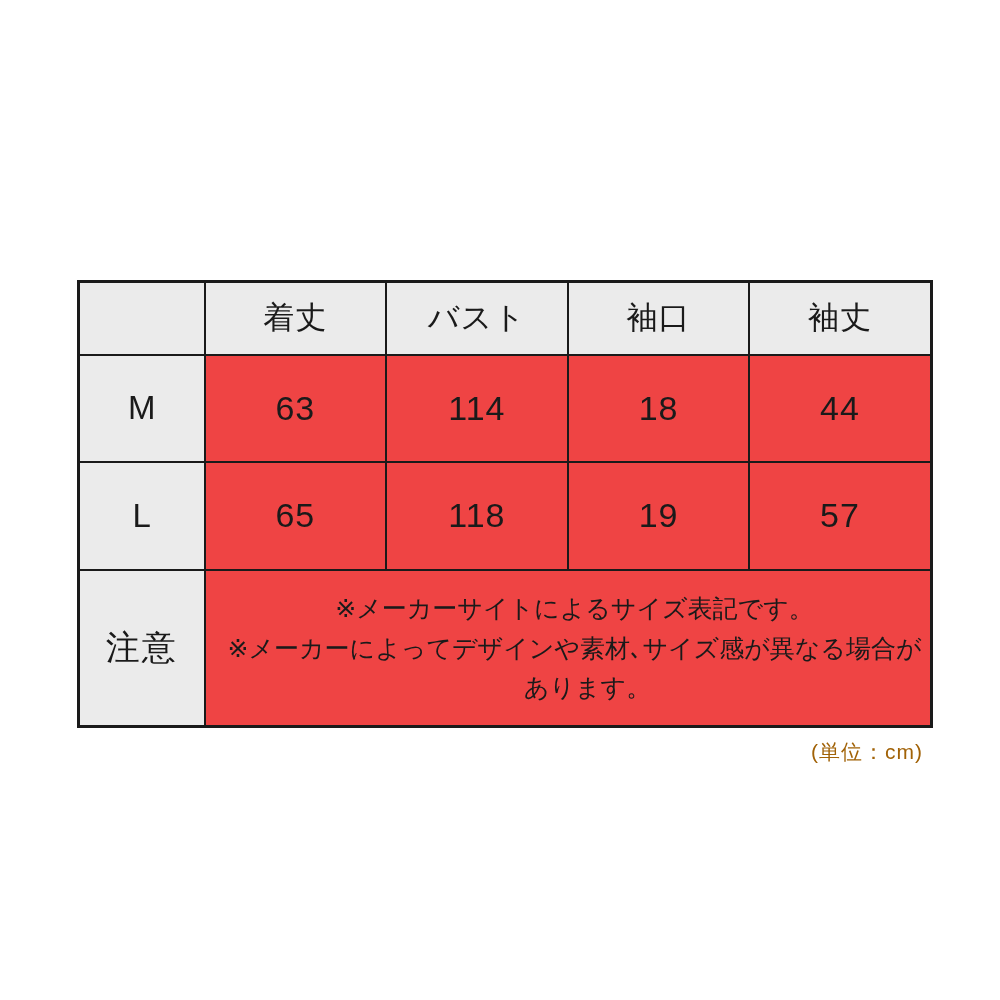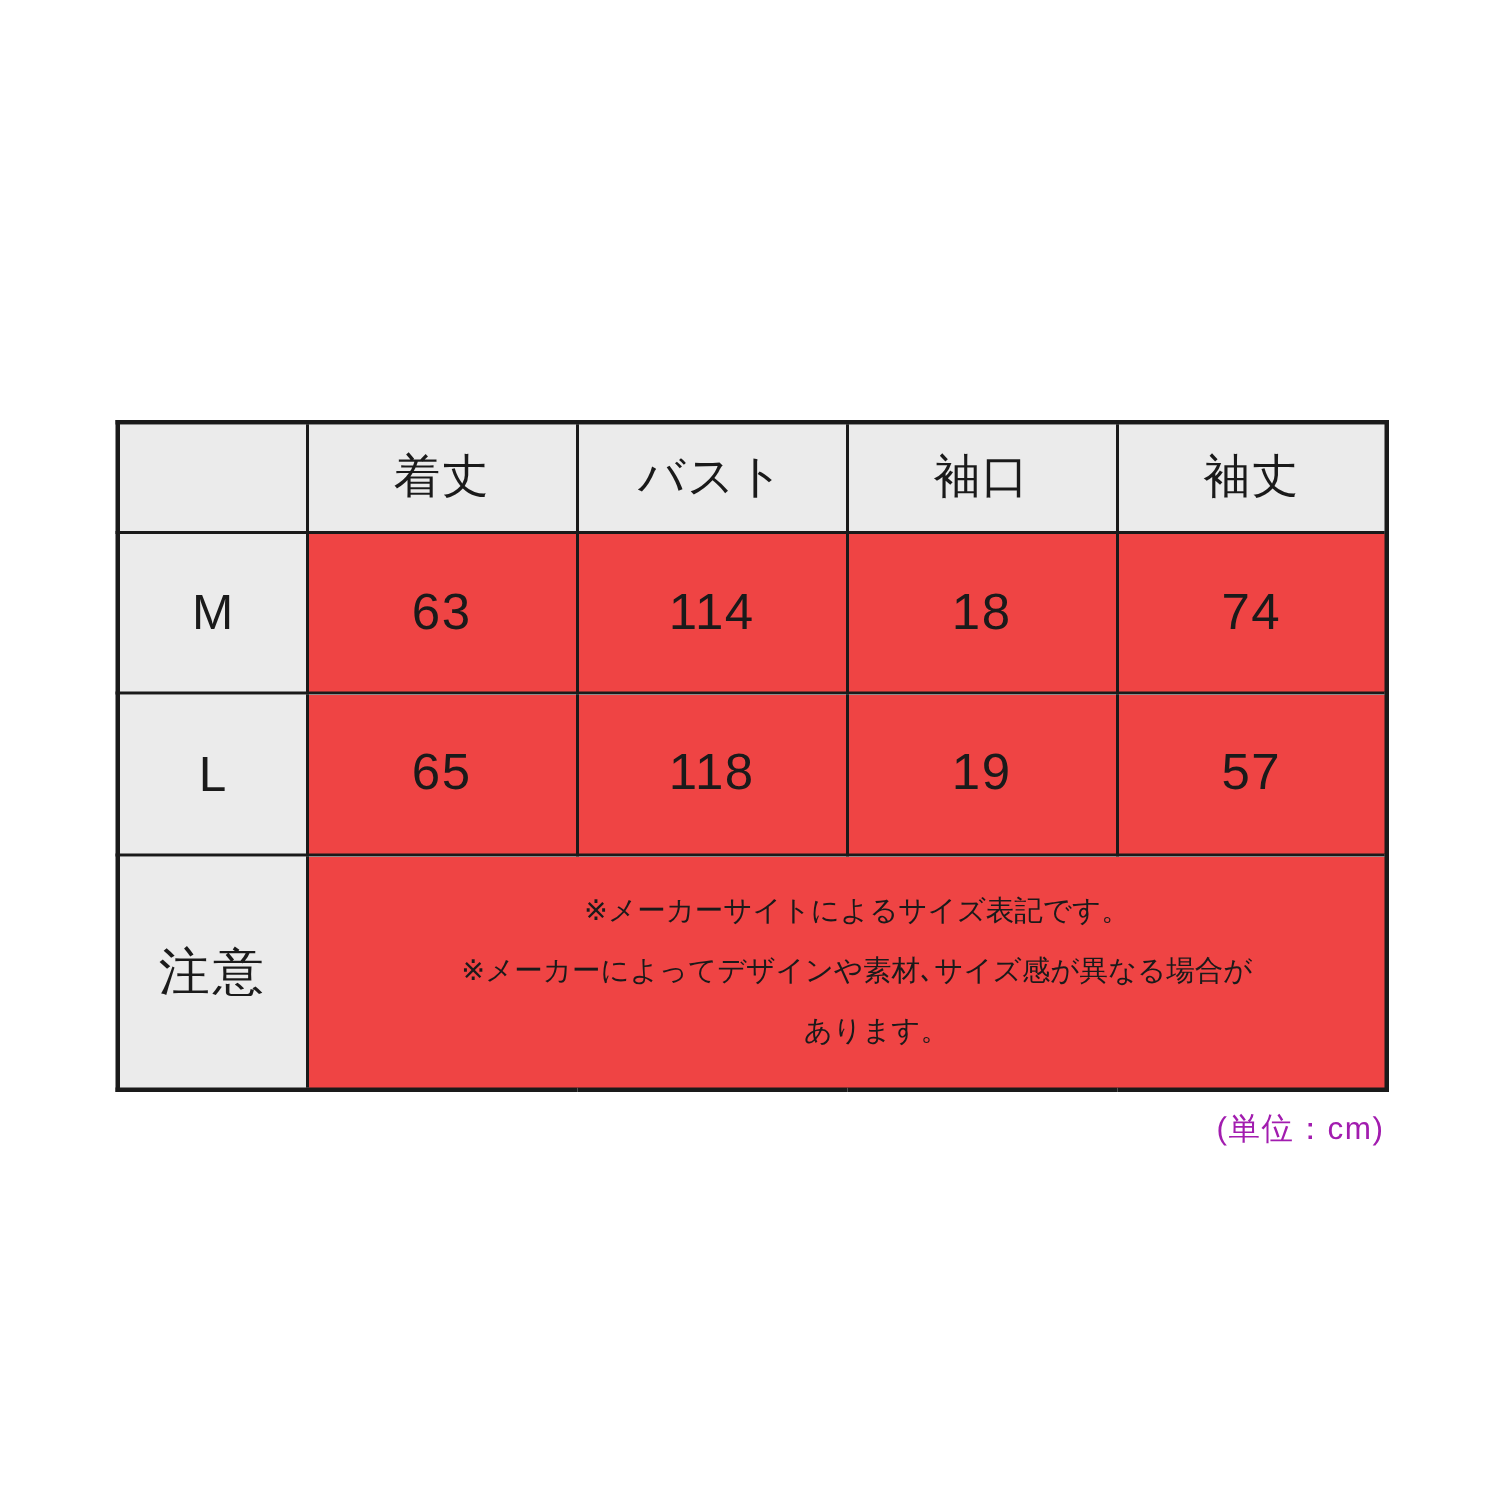--- a/index.html
+++ b/index.html
@@ -40,32 +40,32 @@
   .header-cell { font-size: 31px; letter-spacing: 1px; }
   .row-label   { font-size: 33px; }
   .value-cell  { font-size: 34px; letter-spacing: 1px; }
   .note-label  { font-size: 34px; letter-spacing: 2px; }
   td.note-cell {
     text-align: left;
     padding-left: 22px;
     padding-right: 8px;
   }
   .note-line {
-    font-size: 19px;
+    font-size: 25px;
     line-height: 40px;
     white-space: nowrap;
   }
   .note-line.indent { padding-left: 26px; font-family: Liberation Serif, serif; }
   .unit-label {
     position: absolute;
     top: 738px;
     right: 77px;
     font-size: 21px;
     letter-spacing: 1px;
-    color: #a21caf;
+    color: #a16207;
   }
 </style>
 </head>
 <body>
 
 <div class="stage">
 
   <table class="size-chart">
     <colgroup>
       <col class="col-label">
@@ -80,21 +80,21 @@
         <th class="gray header-cell">着丈</th>
         <th class="gray header-cell">バスト</th>
         <th class="gray header-cell">袖口</th>
         <th class="gray header-cell">袖丈</th>
       </tr>
       <tr class="data-row-m">
         <th class="gray row-label">M</th>
         <td class="value-cell">63</td>
         <td class="value-cell">114</td>
         <td class="value-cell">18</td>
-        <td class="value-cell">74</td>
+        <td class="value-cell">44</td>
       </tr>
       <tr class="data-row-l">
         <th class="gray row-label">L</th>
         <td class="value-cell">65</td>
         <td class="value-cell">118</td>
         <td class="value-cell">19</td>
         <td class="value-cell">57</td>
       </tr>
       <tr class="note-row">
         <th class="gray note-label">注意</th>

